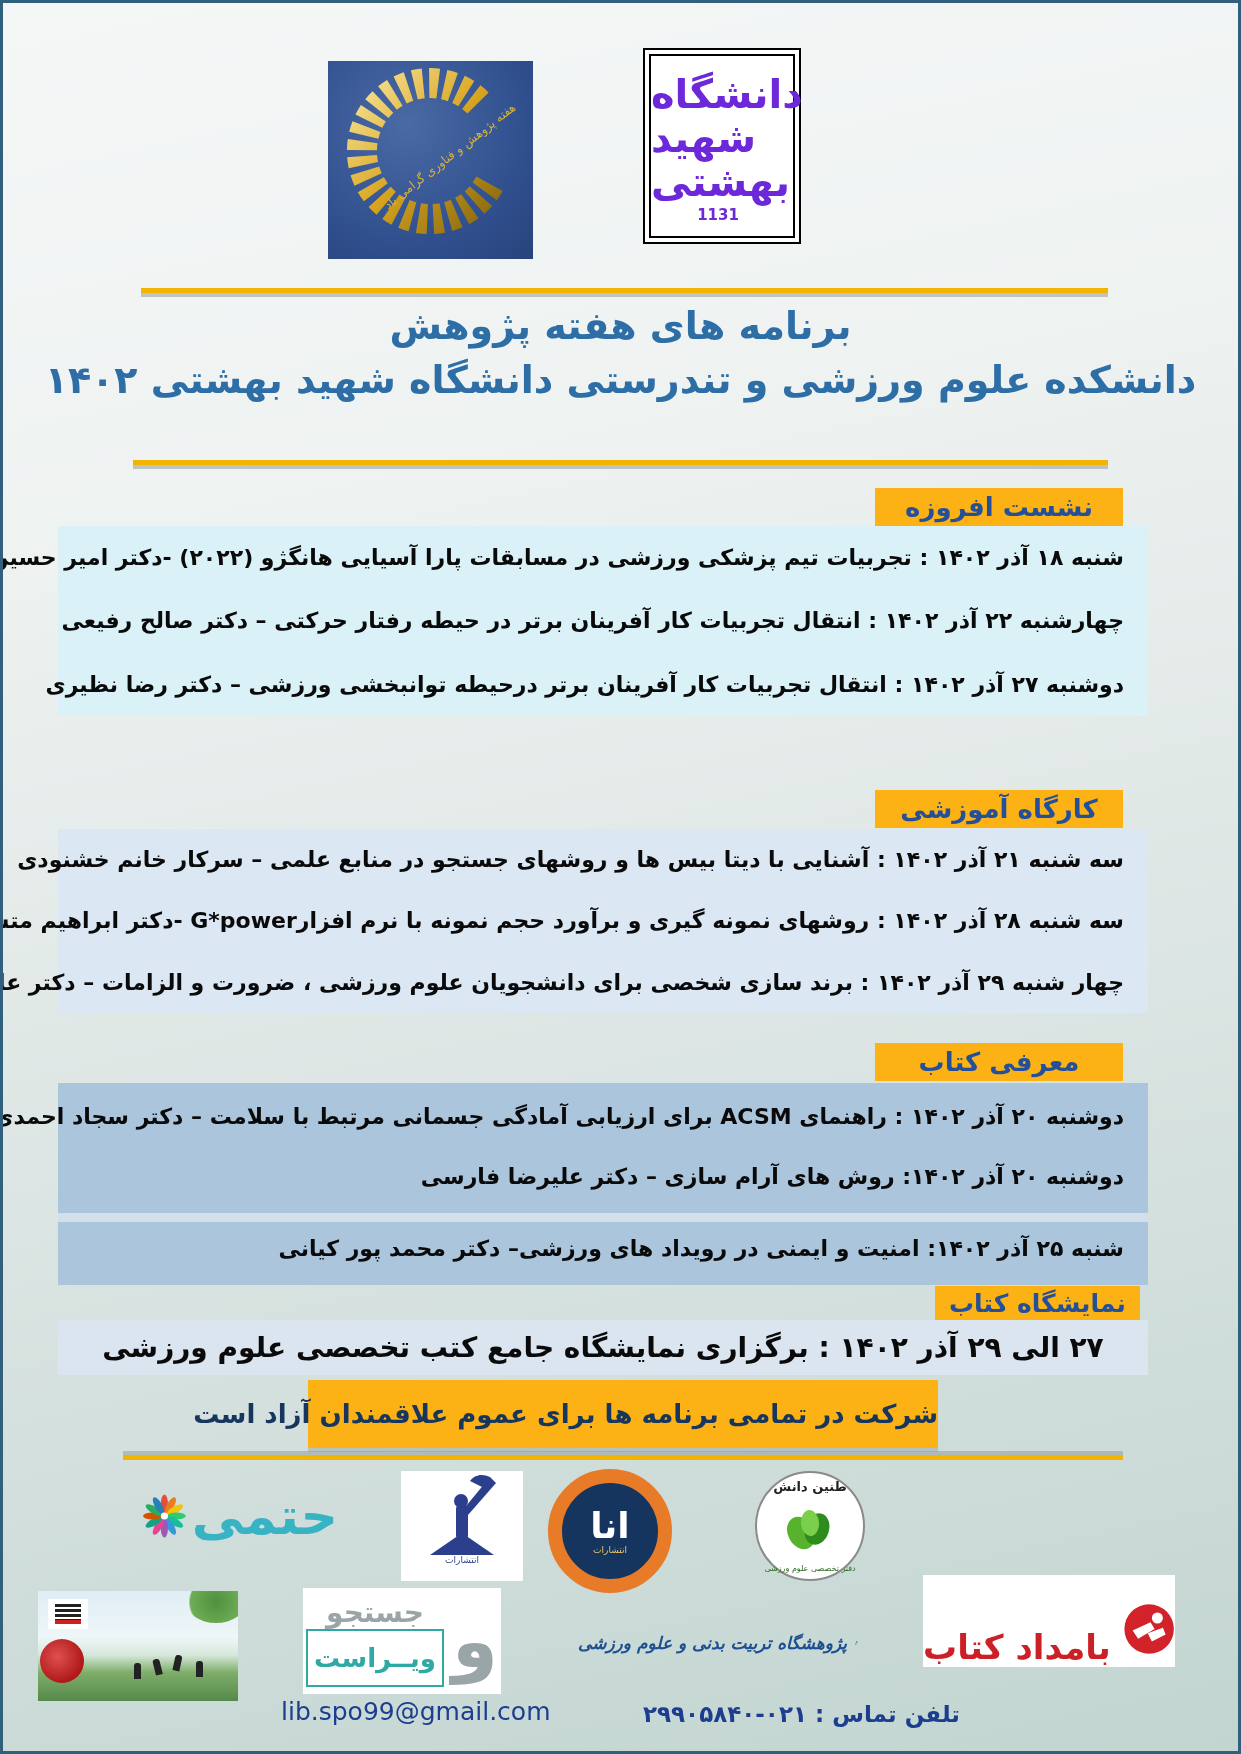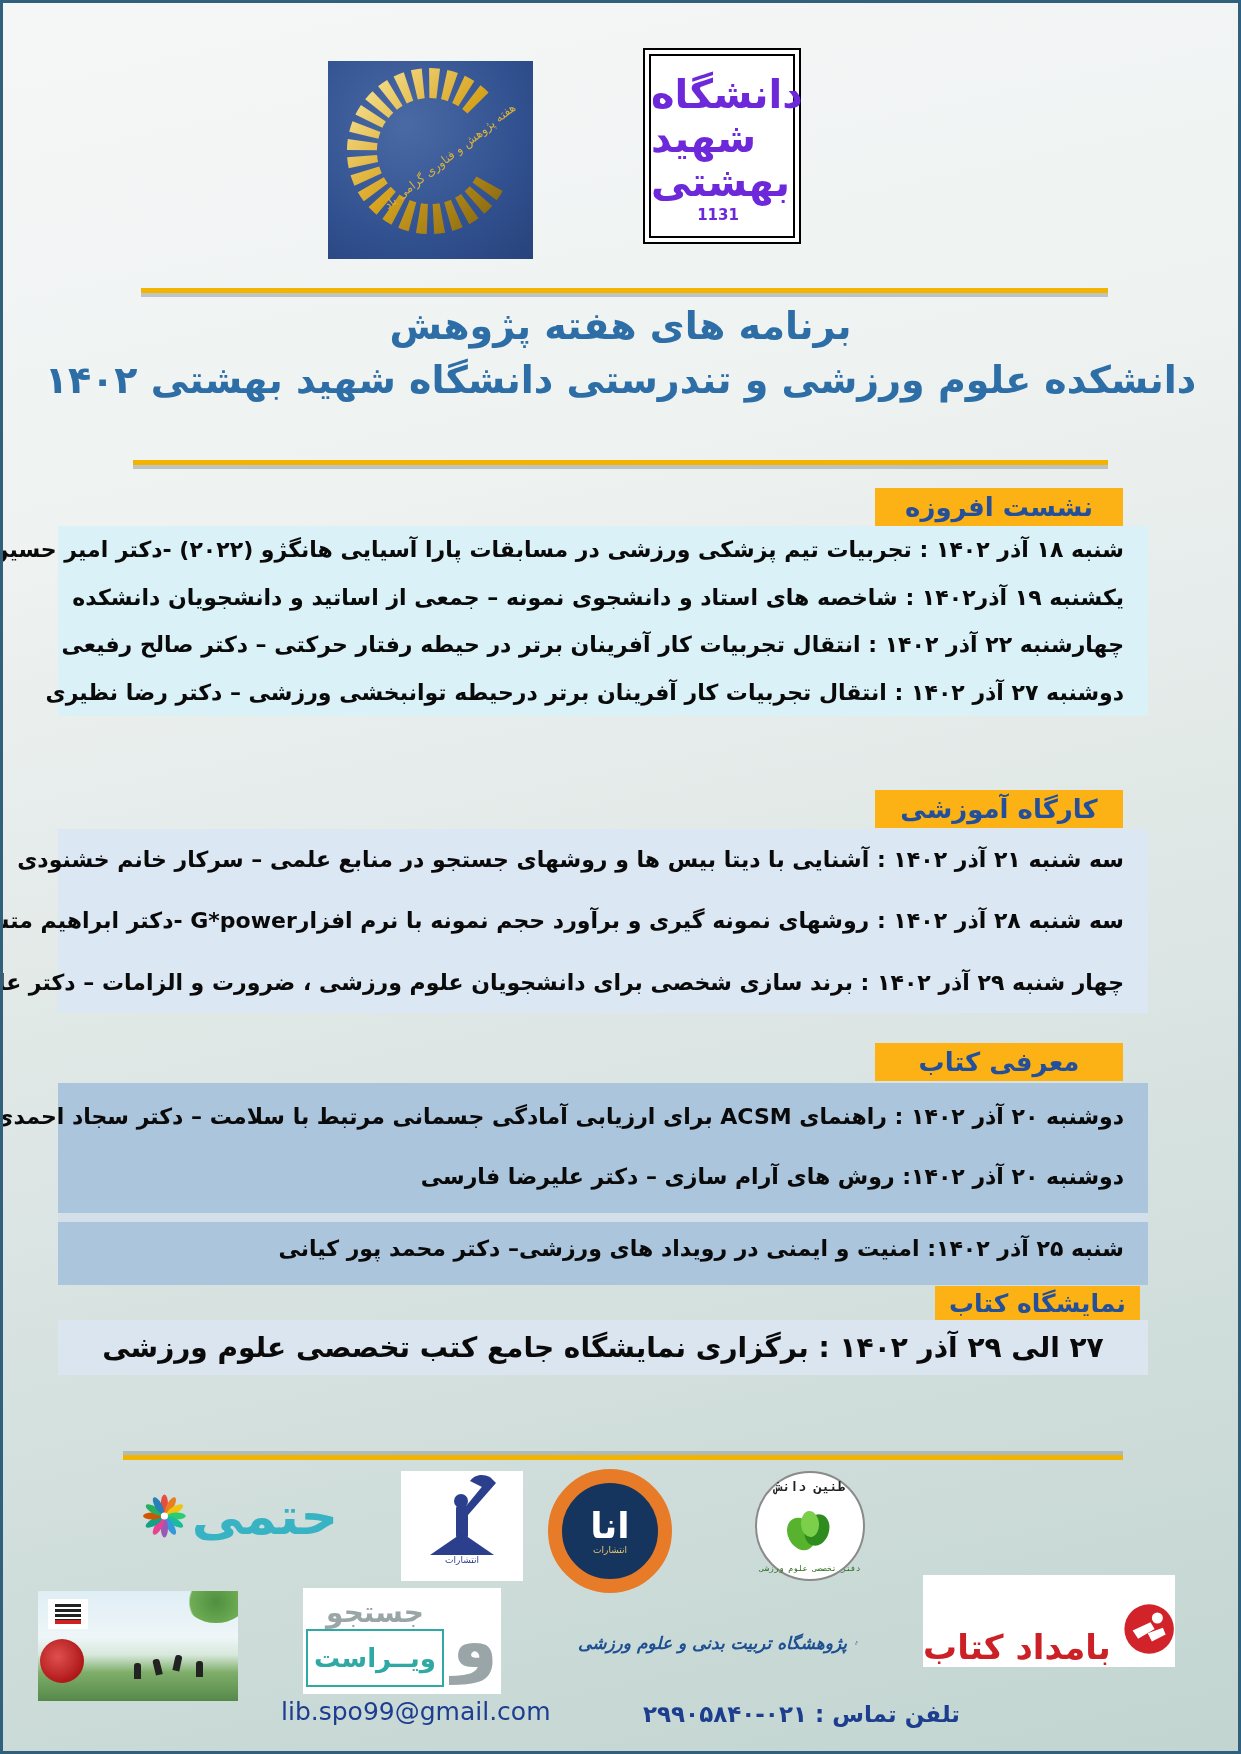--- a/index.html
+++ b/index.html
@@ -54,21 +54,21 @@
   .logo-feather{left:398px;top:1468px;width:122px;height:110px;background:#fff;display:flex;
     flex-direction:column;align-items:center;justify-content:flex-start;}
   .feather-cap{color:#2b3f8c;font-size:9px;direction:rtl;margin-top:-4px;}
   .logo-redcircle{left:545px;top:1466px;width:124px;height:124px;border-radius:50%;
     background:#16355e;border:14px solid #e87b28;box-sizing:border-box;
     display:flex;flex-direction:column;align-items:center;justify-content:center;color:#fff;}
   .redc-main{font-size:36px;font-weight:bold;line-height:38px;}
   .redc-sub{font-size:9px;color:#e9c869;direction:rtl;}
   .logo-tanin{left:752px;top:1468px;width:110px;height:110px;border-radius:50%;background:#fff;
     border:2px solid #8a8a8a;box-sizing:border-box;display:flex;flex-direction:column;
-    align-items:center;justify-content:space-between;padding:6px 0;font-family:Liberation Mono, monospace;}
+    align-items:center;justify-content:space-between;padding:6px 0;}
   .tanin-top{font-size:13px;color:#222;font-weight:bold;direction:rtl;}
   .tanin-bot{font-size:8px;color:#2e6b1e;direction:rtl;}
   .logo-photo{left:35px;top:1588px;width:200px;height:110px;overflow:hidden;position:absolute;
     background:linear-gradient(#dfeef5 0%,#eef6f8 42%,#d8e8dc 58%,#7fae6a 74%,#55884a 100%);}
   .photo-badge{position:absolute;left:10px;top:8px;width:40px;height:30px;background:#fff;
     display:flex;align-items:center;justify-content:center;}
   .photo-badge-inner{width:26px;height:16px;background:repeating-linear-gradient(#222 0 3px,#fff 3px 5px);border-bottom:4px solid #c22;}
   .photo-flower{position:absolute;left:2px;top:48px;width:44px;height:44px;border-radius:50%;
     background:radial-gradient(circle at 40% 40%,#e05050,#b01818 70%);}
   .photo-fig{position:absolute;bottom:22px;width:7px;height:16px;background:#222;border-radius:3px 3px 0 0;}
@@ -119,21 +119,20 @@
   <div id="gl1" class="gline"></div>
   <div class="title">
     <div>برنامه های هفته پژوهش</div>
     <div>دانشکده علوم ورزشی و تندرستی دانشگاه شهید بهشتی  ۱۴۰۲</div>
   </div>
   <div id="gl2" class="gline"></div>
 
   <div class="sec-h" style="top:485px">نشست افروزه</div>
   <div id="box1" class="sec-box">
     <div class="evt">شنبه ۱۸ آذر ۱۴۰۲ : تجربیات تیم پزشکی ورزشی در مسابقات پارا آسیایی هانگژو (۲۰۲۲) -دکتر امیر حسین براتی</div>
-    <div class="evt">یکشنبه ۱۹ آذر۱۴۰۲ : شاخصه های استاد و دانشجوی نمونه – جمعی از اساتید  و دانشجویان دانشکده</div>
     <div class="evt">چهارشنبه ۲۲ آذر ۱۴۰۲ :  انتقال تجربیات کار آفرینان برتر در حیطه رفتار حرکتی – دکتر صالح رفیعی</div>
     <div class="evt">دوشنبه ۲۷ آذر ۱۴۰۲ : انتقال تجربیات کار آفرینان برتر درحیطه توانبخشی ورزشی – دکتر رضا نظیری</div>
   </div>
 
   <div class="sec-h" style="top:787px">کارگاه آموزشی</div>
   <div id="box2" class="sec-box">
     <div class="evt">سه شنبه ۲۱ آذر ۱۴۰۲ : آشنایی با دیتا بیس ها و روشهای جستجو در منابع علمی – سرکار خانم خشنودی</div>
     <div class="evt">سه شنبه ۲۸ آذر ۱۴۰۲ : روشهای نمونه گیری و برآورد حجم نمونه با نرم افزارG*power -دکتر ابراهیم متشرعی</div>
     <div class="evt">چهار شنبه ۲۹ آذر ۱۴۰۲ :  برند سازی شخصی برای دانشجویان علوم ورزشی ، ضرورت و الزامات – دکتر علی افروزه</div>
   </div>
@@ -142,20 +141,21 @@
   <div id="box3" class="sec-box">
     <div id="b3l1" class="evt">دوشنبه ۲۰ آذر ۱۴۰۲ : راهنمای ACSM  برای ارزیابی آمادگی جسمانی مرتبط با سلامت – دکتر سجاد احمدی زاد</div>
     <div id="b3l2" class="evt">دوشنبه ۲۰ آذر ۱۴۰۲:  روش های آرام سازی – دکتر علیرضا فارسی</div>
     <div id="b3div"></div>
     <div id="b3l3" class="evt">شنبه ۲۵ آذر ۱۴۰۲:  امنیت و ایمنی در رویداد های ورزشی– دکتر محمد پور کیانی</div>
   </div>
 
   <div id="sech4" class="sec-h">نمایشگاه کتاب</div>
   <div id="box4" class="sec-box">۲۷ الی ۲۹ آذر ۱۴۰۲ : برگزاری نمایشگاه جامع کتب تخصصی علوم ورزشی</div>
 
+  <div class="banner">شرکت در تمامی  برنامه ها برای عموم علاقمندان آزاد است</div>
   <div id="gl3" class="gline"></div>
 
   <div class="abs logo-hatmi">
     <svg width="56" height="56" viewBox="-30 -30 60 60">
       <g>
         <ellipse transform="rotate(0)" cx="0" cy="-17" rx="5" ry="13" fill="#e74c3c"></ellipse>
         <ellipse transform="rotate(30)" cx="0" cy="-17" rx="5" ry="13" fill="#e67e22"></ellipse>
         <ellipse transform="rotate(60)" cx="0" cy="-17" rx="5" ry="13" fill="#f1c40f"></ellipse>
         <ellipse transform="rotate(90)" cx="0" cy="-17" rx="5" ry="13" fill="#2ecc71"></ellipse>
         <ellipse transform="rotate(120)" cx="0" cy="-17" rx="5" ry="13" fill="#1abc9c"></ellipse>

